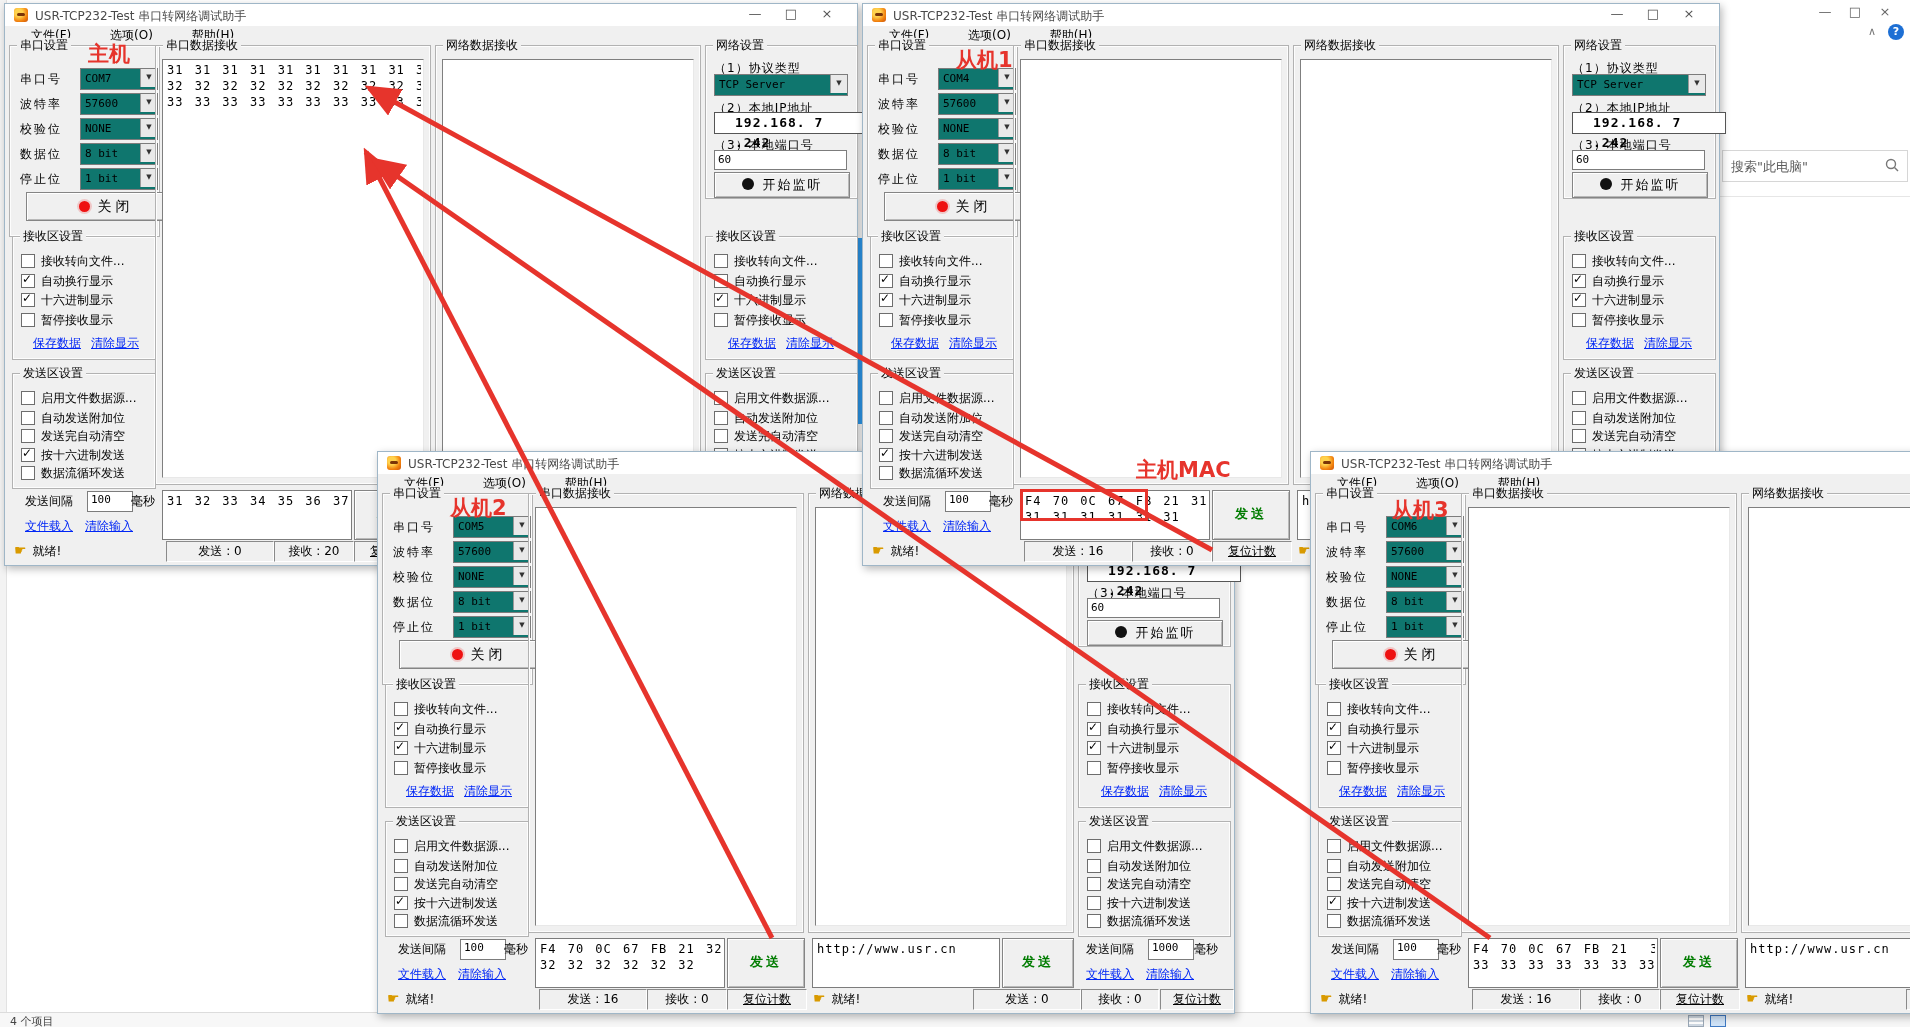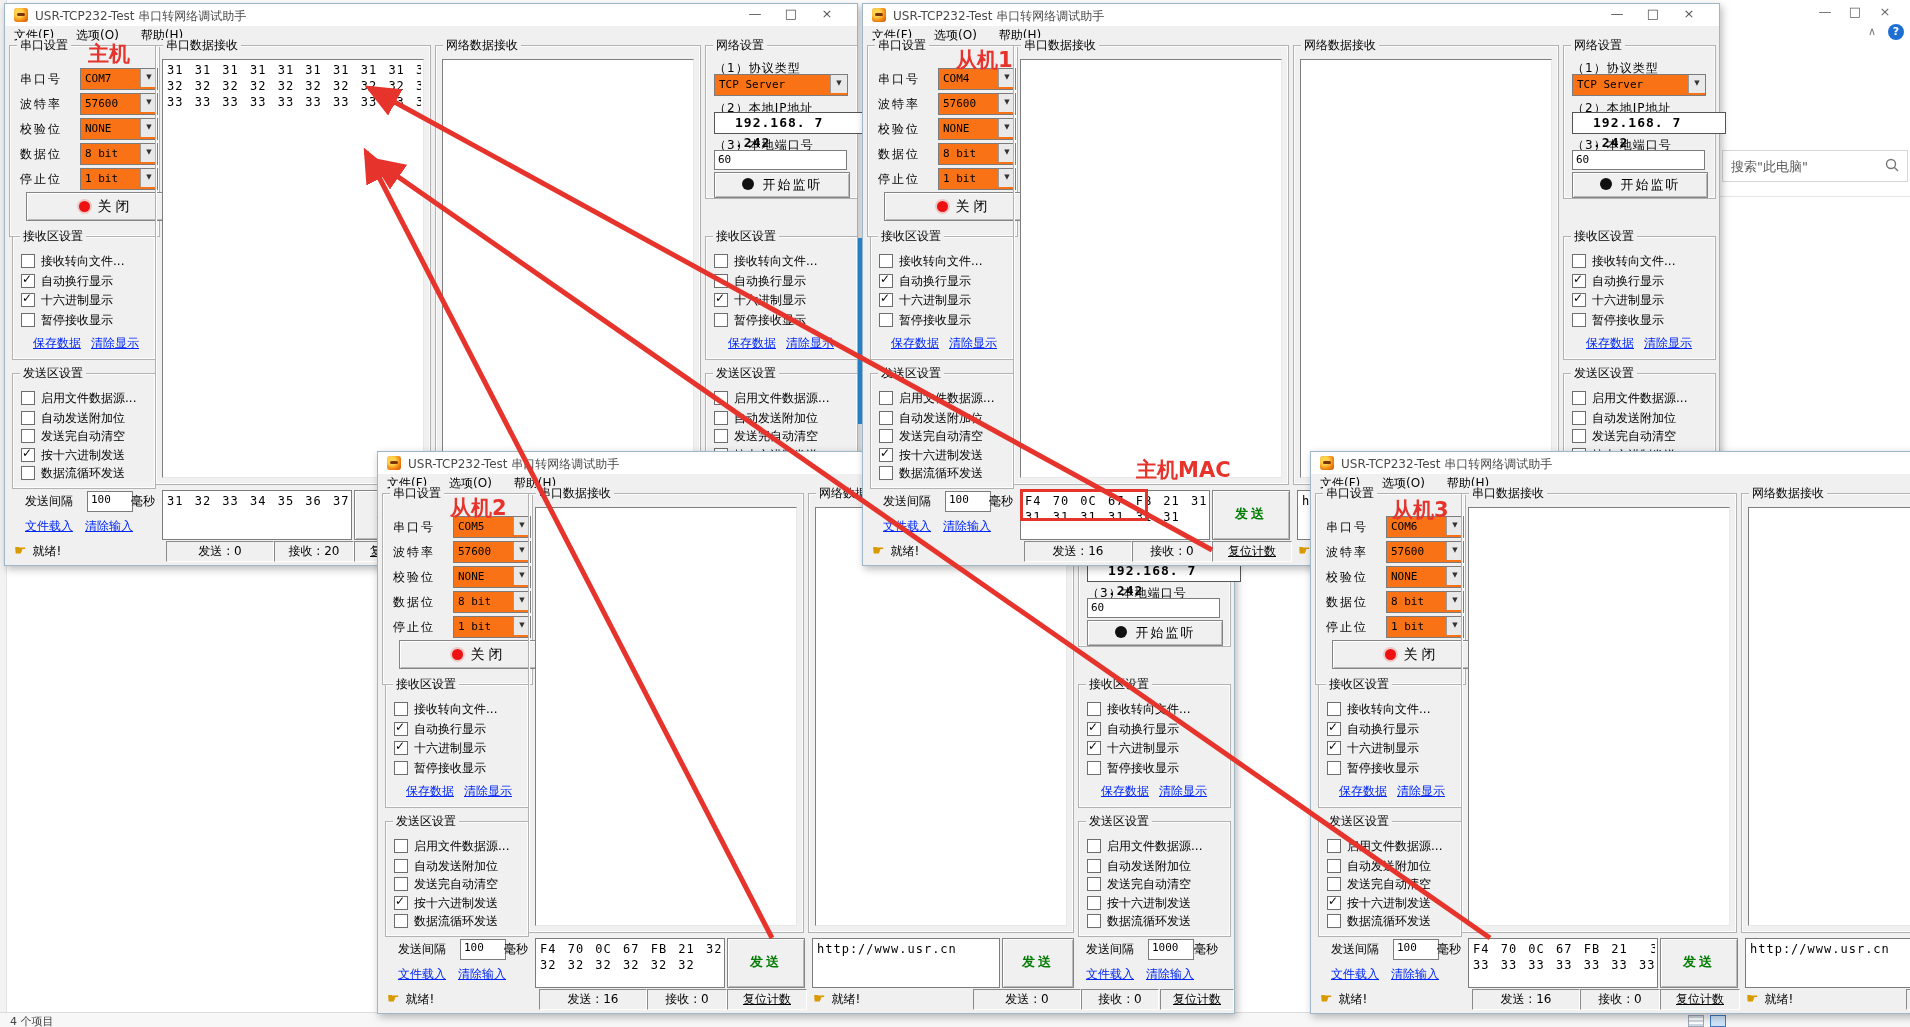--- a/index.html
+++ b/index.html
@@ -29,26 +29,26 @@
   .win{position:absolute;width:856px;height:561px;background:#f0f0f0;border:1px solid #9fb6c7;
        box-shadow:2px 3px 8px rgba(0,0,0,.28);}
   .titlebar{position:absolute;left:0;top:0;right:0;height:22px;background:#fff;}
   .appicon{position:absolute;left:9px;top:4px;width:14px;height:14px;border-radius:3px;
            background:radial-gradient(circle at 35% 35%,#ffd24d 0 30%,#f2820e 65%,#c8510a);}
   .appicon:after{content:"";position:absolute;left:3px;top:5px;width:8px;height:3px;border-radius:2px;background:#7a3407;}
   .title{position:absolute;left:30px;top:4px;color:#4a4a4a;font-size:12px;white-space:nowrap;}
   .winbtns{position:absolute;right:12px;top:2px;color:#555;font-size:13px;}
   .winbtns span{display:inline-block;width:36px;text-align:center;cursor:default;}
   .menubar{position:absolute;left:0;top:22px;right:0;height:18px;background:#f0f0f0;}
-  .menu-item{display:inline-block;padding:1px 9px;color:#000;}
+  .menu-item{display:inline-block;padding:1px 9px;color:#000;margin-left:17px;}
   .group{position:absolute;border:1px solid #b2b2b2;box-shadow:inset 0 0 0 1px #fdfdfd;}
   .glabel{position:absolute;top:-8px;left:7px;background:#f0f0f0;padding:0 3px;line-height:14px;white-space:nowrap;}
   .frow{position:absolute;left:8px;right:8px;height:20px;}
   .flabel{position:absolute;left:2px;top:3px;letter-spacing:2px;}
-  .combo{position:absolute;left:62px;top:0;width:76px;height:20px;background:#f97316;border:1px solid #7c7c7c;}
+  .combo{position:absolute;left:62px;top:0;width:76px;height:20px;background:#0f766e;border:1px solid #7c7c7c;}
   .cval{position:absolute;left:4px;top:3px;font-family:"DejaVu Sans Mono",monospace;font-size:11px;}
   .cbtn{position:absolute;right:0;top:0;width:16px;height:18px;background:#e9e9e9;border-left:1px solid #9a9a9a;
         text-align:center;line-height:17px;font-size:7px;color:#333;}
   .cbtn:after{content:"▼";}
   .btn3d{position:absolute;background:#f0f0f0;border:1px solid #858585;
          box-shadow:inset 1px 1px 0 #ffffff,inset -1px -1px 0 #b9b9b9;text-align:center;cursor:default;}
   .openclose{left:16px;width:118px;height:27px;line-height:26px;font-size:14px;letter-spacing:4px;padding-left:20px;}
   .reddot{display:inline-block;width:11px;height:11px;border-radius:50%;background:#ee1111;margin-right:8px;
           box-shadow:0 0 0 2px rgba(238,17,17,.18);vertical-align:-1px;}
   .blackdot{display:inline-block;width:12px;height:12px;border-radius:50%;background:#111;margin-right:9px;vertical-align:-1px;}

